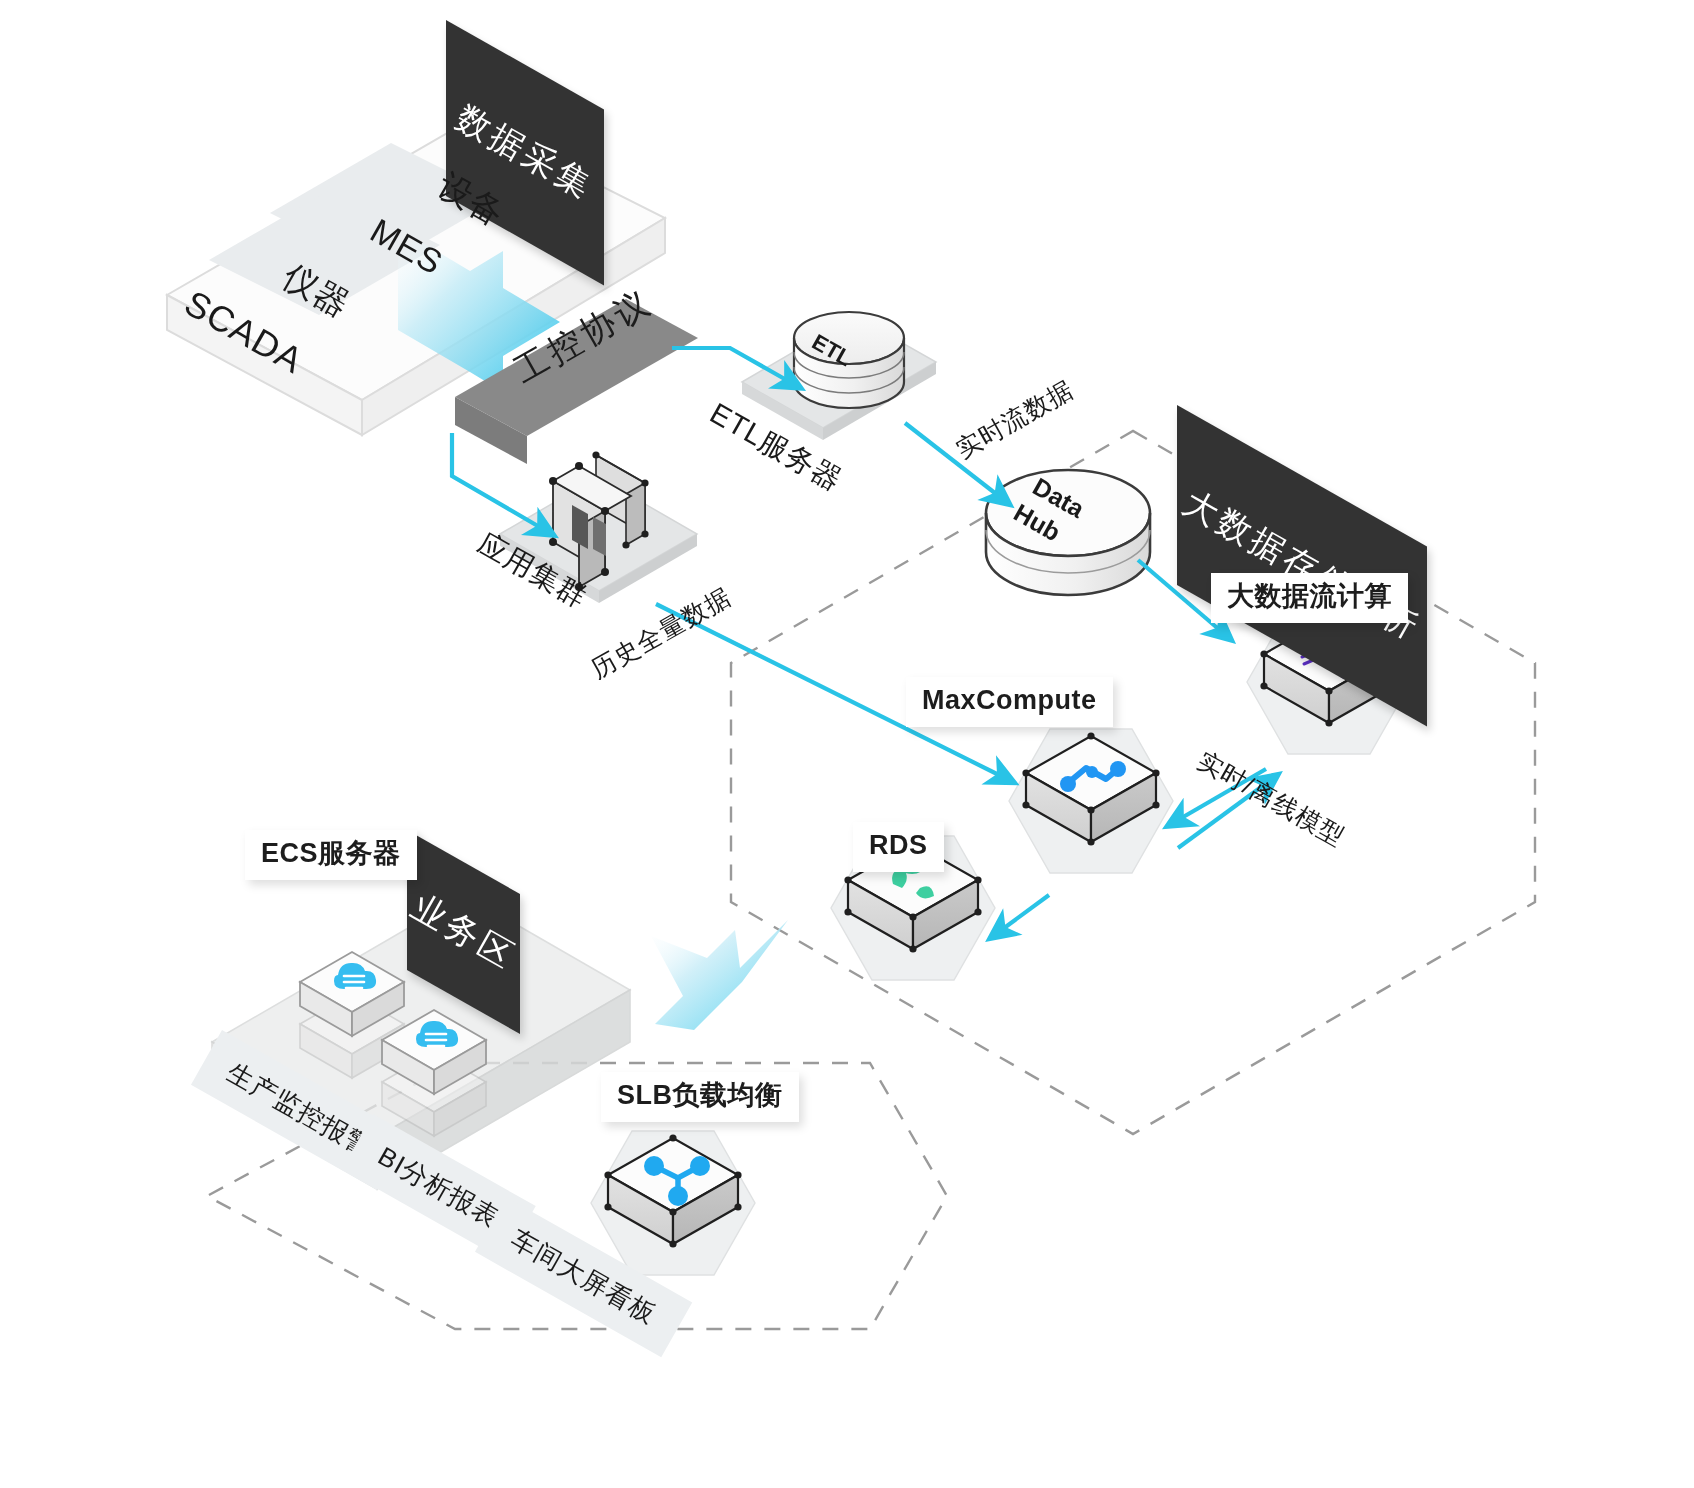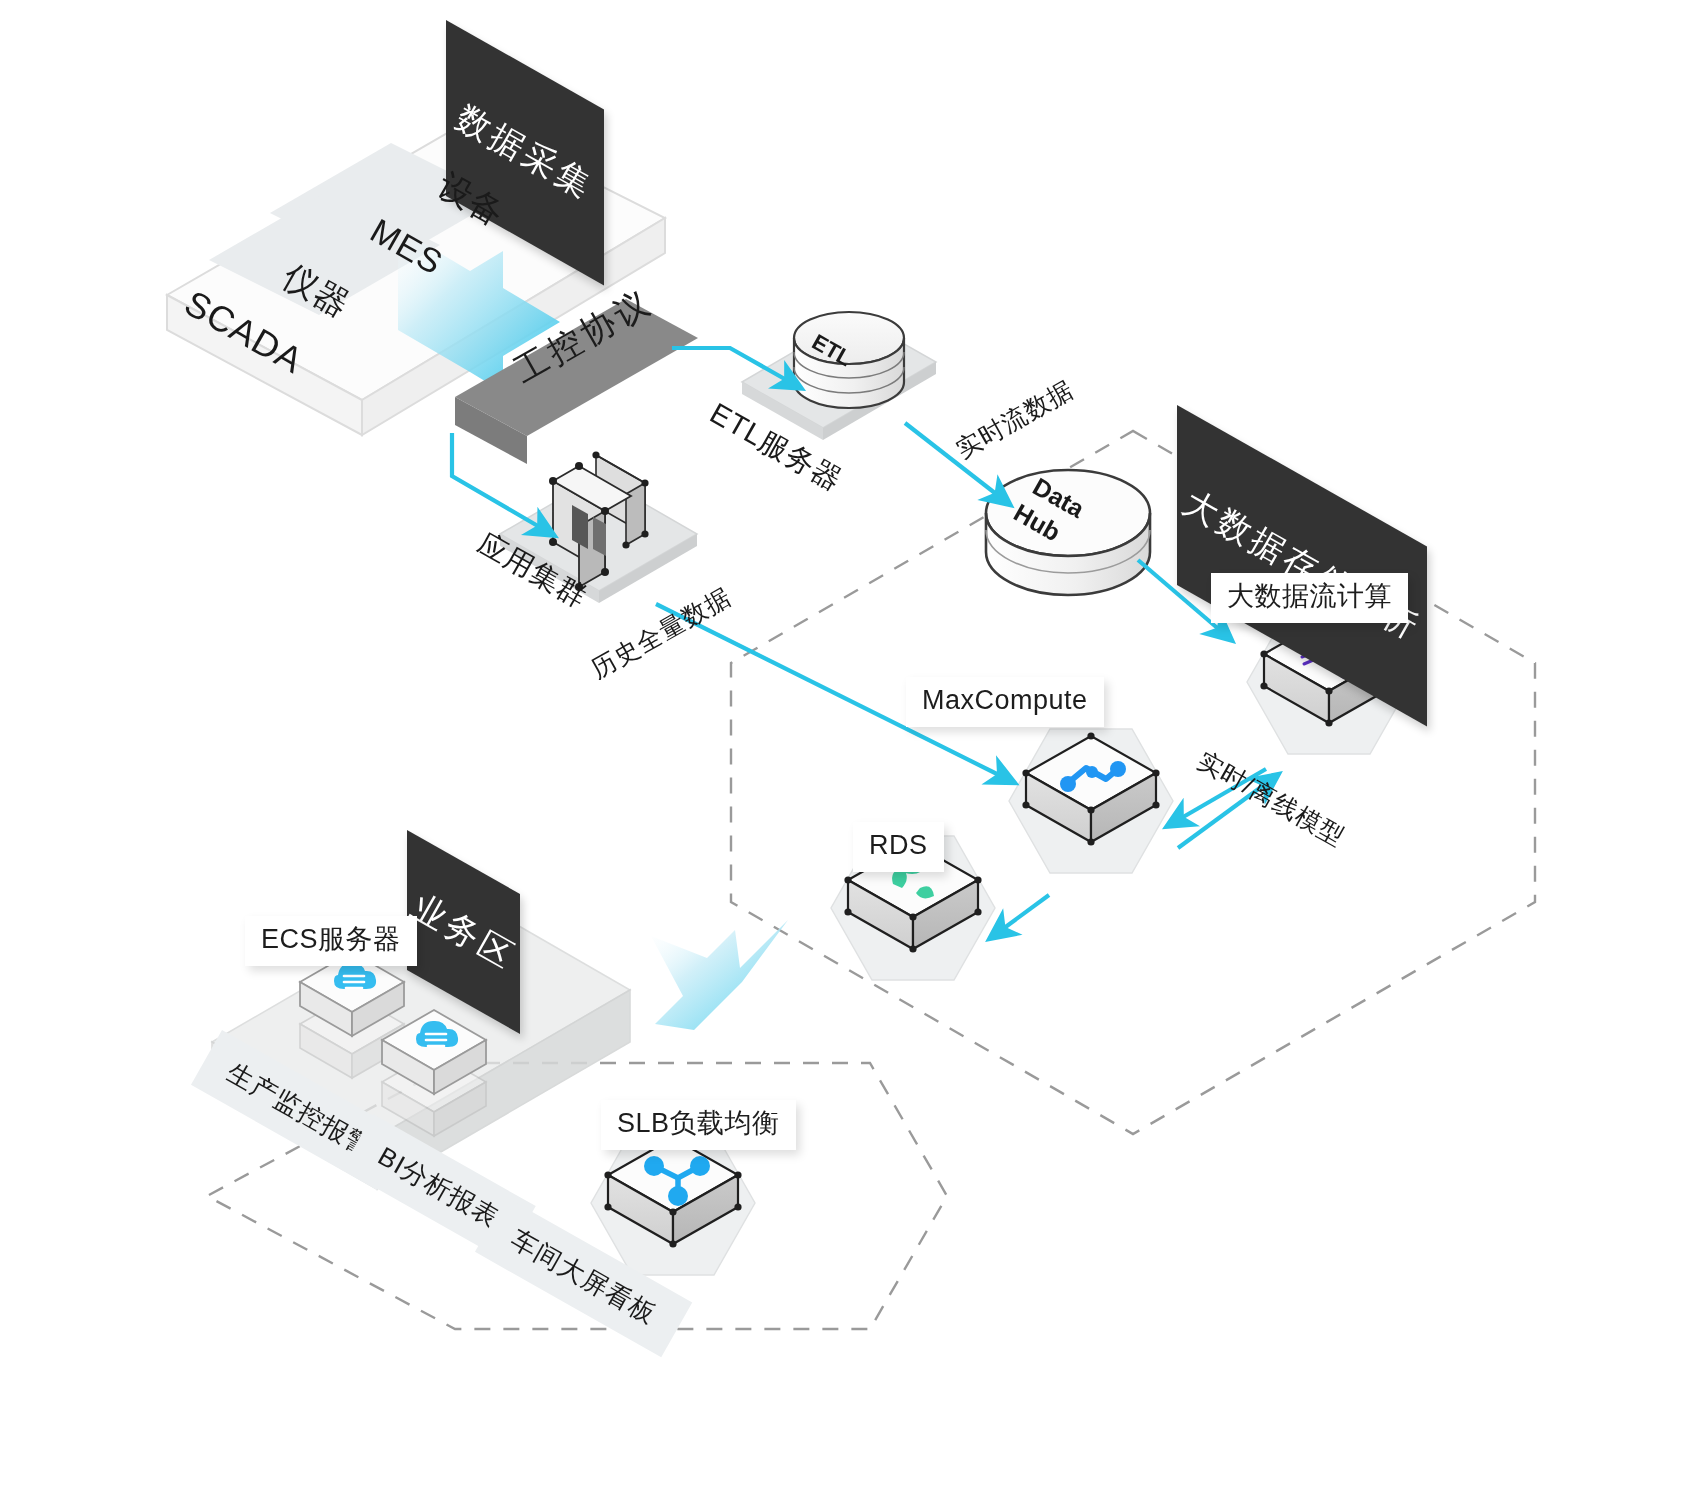--- a/index.html
+++ b/index.html
@@ -7,20 +7,21 @@
   #stage{position:relative;width:1694px;height:1488px;background:#fff;overflow:hidden;}
   svg#canvas{position:absolute;left:0;top:0;width:1694px;height:1488px;}
 
   
   .callout{
     position:absolute;background:#ffffff;color:#1d1d1d;
     font-size:27px;line-height:1.1;white-space:nowrap;
     padding:9px 16px 11px 16px;
     box-shadow:4px 5px 9px rgba(0,0,0,.13);
     letter-spacing:.5px;
+    font-weight:bold;
   }
   
   .ribbon{
     position:absolute;background:#333333;color:#ffffff;
     font-size:34px;white-space:nowrap;letter-spacing:4px;
     display:flex;align-items:center;justify-content:center;
     box-shadow:3px 4px 8px rgba(0,0,0,.18);
   }
   .ribbon span{display:block;}
 
@@ -356,20 +357,20 @@
   <div class="dbtext" style="left:1042px;top:472px;font-size:25px;transform:rotate(29.5deg);transform-origin:left top;">Data</div>
   <div class="dbtext" style="left:1023px;top:498px;font-size:25px;transform:rotate(29.5deg);transform-origin:left top;">Hub</div>
 
   <div class="isolabel" style="left:950px;top:437px;transform:rotate(-29.5deg);transform-origin:left top;font-size:25px;">实时流数据</div>
   <div class="isolabel" style="left:585px;top:657px;transform:rotate(-29.5deg);transform-origin:left top;font-size:25px;">历史全量数据</div>
   <div class="isolabel" style="left:1208px;top:744px;transform:rotate(29.5deg);transform-origin:left top;font-size:25px;">实时/离线模型</div>
 
   <div class="callout" style="left:1211px;top:573px;">大数据流计算</div>
   <div class="callout" style="left:906px;top:677px;">MaxCompute</div>
   <div class="callout" style="left:853px;top:822px;">RDS</div>
-  <div class="callout" style="left:245px;top:916px;">ECS服务器</div>
-  <div class="callout" style="left:601px;top:1100px;text-align:right;">SLB负载均衡</div>
+  <div class="callout" style="left:245px;top:830px;">ECS服务器</div>
+  <div class="callout" style="left:601px;top:1072px;text-align:right;">SLB负载均衡</div>
 
   <div class="isoplate" style="left:222px;top:1030px;transform:rotate(29.5deg);transform-origin:left top;">生产监控报警</div>
   <div class="isoplate" style="left:373px;top:1114px;transform:rotate(29.5deg);transform-origin:left top;">BI分析报表</div>
   <div class="isoplate" style="left:506px;top:1197px;transform:rotate(29.5deg);transform-origin:left top;">车间大屏看板</div>
 
 </div>
 
 </body></html>

